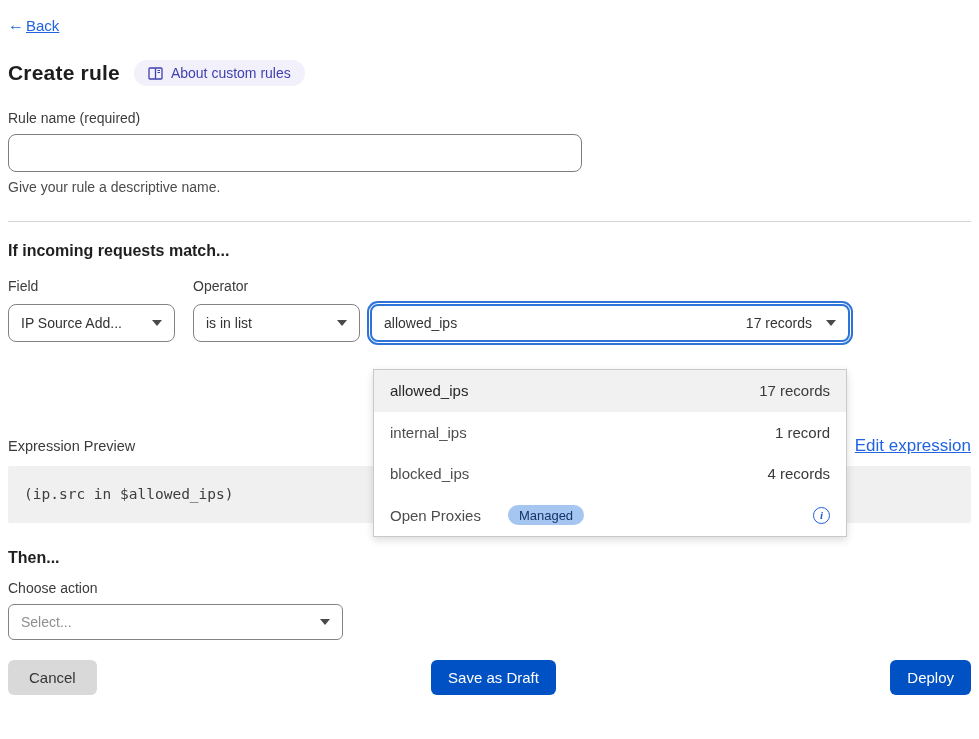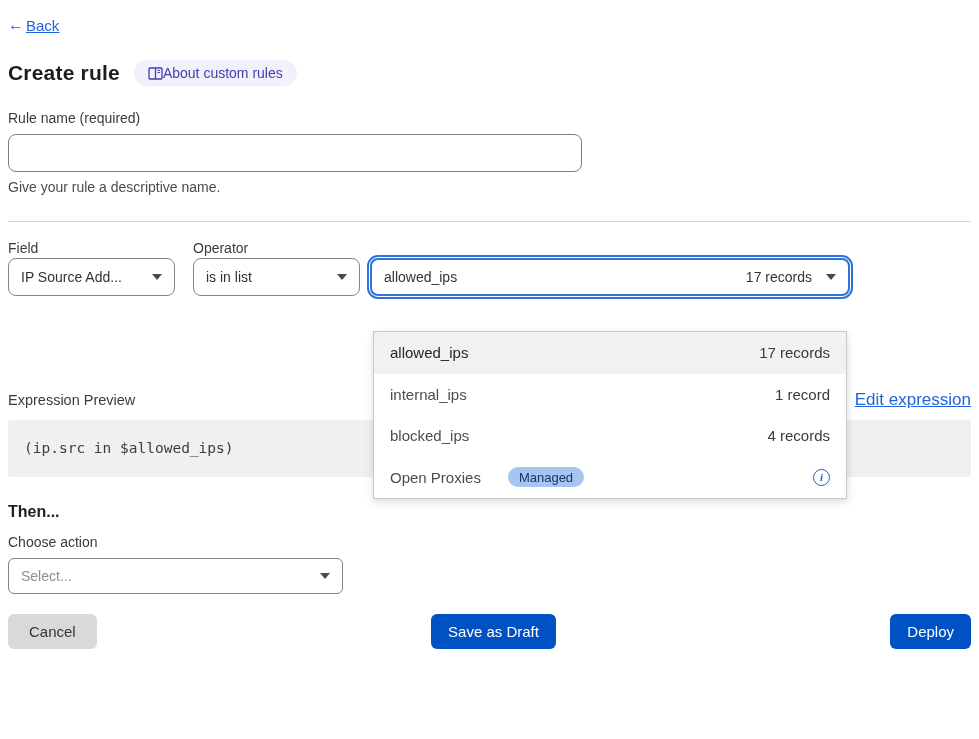--- a/index.html
+++ b/index.html
@@ -17,21 +17,21 @@
     display: inline-flex; align-items: center; gap: 2px;
     color: #2264e0; font-size: 15px; text-decoration: none; cursor: pointer;
   }
   .back-link .arrow { text-decoration: none; font-size: 16px; }
   .back-link .txt { text-decoration: underline; }
 
   
   .title-row { display: flex; align-items: center; gap: 14px; margin-top: 26px; }
   .page-title { font-size: 21px; font-weight: bold; color: #1d1d1d; letter-spacing: .2px; }
   .about-badge {
-    display: inline-flex; align-items: center; 
+    display: inline-flex; align-items: center; gap: 8px;
     background: #f2f1fb; color: #3f3fae;
     font-size: 14px; padding: 5px 14px; border-radius: 15px; cursor: pointer;
   }
   .about-badge svg { display: block; }
 
   
   .field-label { font-size: 14px; color: #3b3b3b; }
   .rule-name-label { margin-top: 24px; }
   .rule-name-input {
     margin-top: 8px; width: 574px; height: 38px;
@@ -46,21 +46,21 @@
   .section-heading { margin-top: 20px; font-size: 16px; font-weight: bold; color: #1f1f1f; }
 
   
   .condition-row { display: flex; align-items: flex-end; margin-top: 18px; gap: 10px; }
   .cond-col { display: flex; flex-direction: column; }
   .col-field { width: 167px; margin-right: 0; }
   .col-operator { width: 167px; margin-left: 0; }
   .col-value { width: 480px; position: relative; }
   .col-label-row { display: flex; justify-content: space-between; align-items: flex-start; height: 17px; }
   .select-box {
-    margin-top: 1px; height: 38px; background: #fff;
+    margin-top: 9px; height: 38px; background: #fff;
     border: 1px solid #838383; border-radius: 8px;
     display: flex; align-items: center; justify-content: space-between;
     padding: 0 12px; font-size: 14px; color: #333; cursor: pointer;
   }
   .select-box .caret {
     width: 0; height: 0; border-left: 5px solid transparent;
     border-right: 5px solid transparent; border-top: 6px solid #4a4a4a;
     margin-left: 10px; flex: none;
   }
   .select-box.focused {
@@ -156,20 +156,21 @@
       <span>About custom rules</span>
     </span>
   </div>
 
   <div class="field-label rule-name-label">Rule name (required)</div>
   <input class="rule-name-input" type="text" value="" style="">
   <div class="helper-text">Give your rule a descriptive name.</div>
 
   <hr class="divider">
 
+  <h2 class="section-heading">If incoming requests match...</h2>
 
   <div class="condition-row">
 
     <div class="cond-col col-field">
       <div class="col-label-row">
         <span class="field-label">Field</span>
       </div>
       <div class="select-box">
         <span>IP Source Add...</span>
         <span class="caret"></span>

